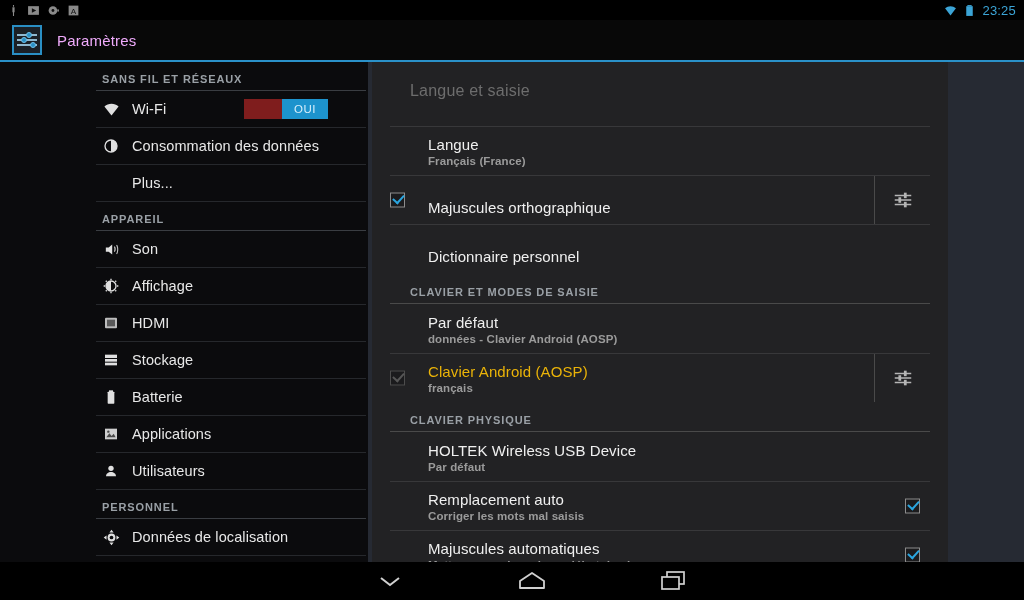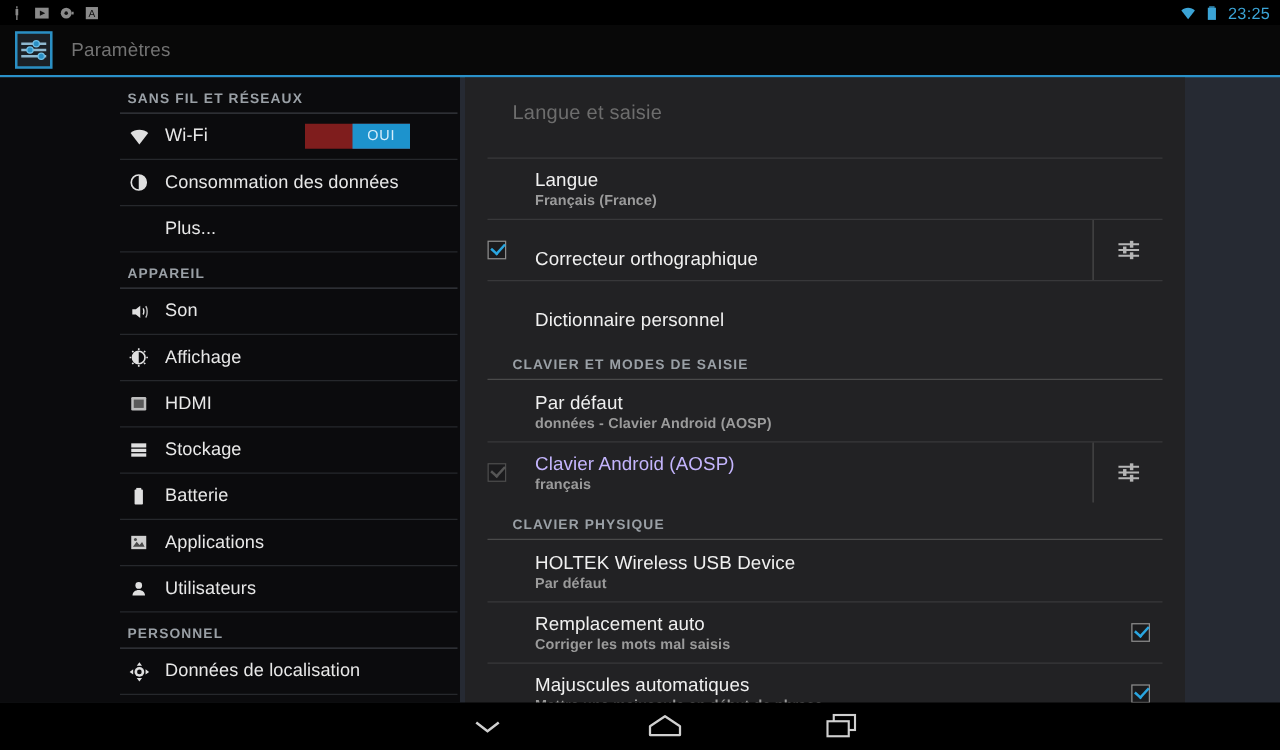--- a/index.html
+++ b/index.html
@@ -50,21 +50,21 @@
   }
   .slider-row { position: relative; width: 20px; height: 2px; background: #8fb8cf; }
   .slider-row i {
     position: absolute; top: -2px; width: 6px; height: 6px;
     border-radius: 50%; background: #2a8fc4; border: 1px solid #6fc0e8;
   }
   .slider-row.r1 i { left: 9px; }
   .slider-row.r2 i { left: 4px; }
   .slider-row.r3 i { left: 13px; }
   .app-title {
-    color: #737373; font-size: 15px; margin-left: 15px; letter-spacing: .2px;
+    color: #f0abfc; font-size: 15px; margin-left: 15px; letter-spacing: .2px;
   }
   .blue-rule {
     position: absolute; top: 60px; left: 0;
     width: 1024px; height: 2px; background: #2a91c9;
   }
 
   
   .content-area {
     position: absolute; top: 62px; left: 0;
     width: 1024px; height: 500px;
@@ -138,21 +138,21 @@
   .prow-check::after {
     content: ""; position: absolute;
     left: 2px; top: 1px; width: 9px; height: 5px;
     border-left: 2px solid #2aa6e0; border-bottom: 2px solid #2aa6e0;
     transform: rotate(-48deg);
   }
   .prow-check.dim { border-color: #4d4d4d; }
   .prow-check.dim::after { border-left-color: #565656; border-bottom-color: #565656; }
   .prow-text { padding: 7px 0 8px 18px; }
   .prow-title { color: #f0f0f0; font-size: 15px; letter-spacing: .1px; }
-  .prow-title.dim { color: #c4b5fd; }
+  .prow-title.dim { color: #eab308; }
   .prow-sub { color: #9b9b9b; font-size: 11.5px; margin-top: 2px; letter-spacing: .1px; font-weight: bold; }
   .prow-gear {
     position: absolute; right: 0; top: 0; bottom: 0;
     width: 56px; display: flex; align-items: center; justify-content: center;
     border-left: 1px solid #4a4a4a;
   }
   .prow-cb-right {
     position: absolute; right: 10px; top: 50%; transform: translateY(-50%);
     width: 15px; height: 15px; border: 1px solid #8d8d8d; background: #1b1b1d;
   }
@@ -369,21 +369,21 @@
       <div class="prow first">
         <div class="prow-text">
           <div class="prow-title">Langue</div>
           <div class="prow-sub">Français (France)</div>
         </div>
       </div>
 
       <div class="prow">
         <span class="prow-check"></span>
         <div class="prow-text">
-          <div class="prow-title">Correcteur orthographique</div>
+          <div class="prow-title">Majuscules orthographique</div>
         </div>
         <span class="prow-gear">
           <svg width="22" height="22" viewBox="0 0 24 24">
             <g stroke="#b5b5b5" stroke-width="1.6">
               <path d="M3 7h18M3 12h18M3 17h18"></path>
             </g>
             <g fill="#b5b5b5">
               <rect x="13" y="4" width="3" height="6"></rect>
               <rect x="7" y="9" width="3" height="6"></rect>
               <rect x="13" y="14" width="3" height="6"></rect>

